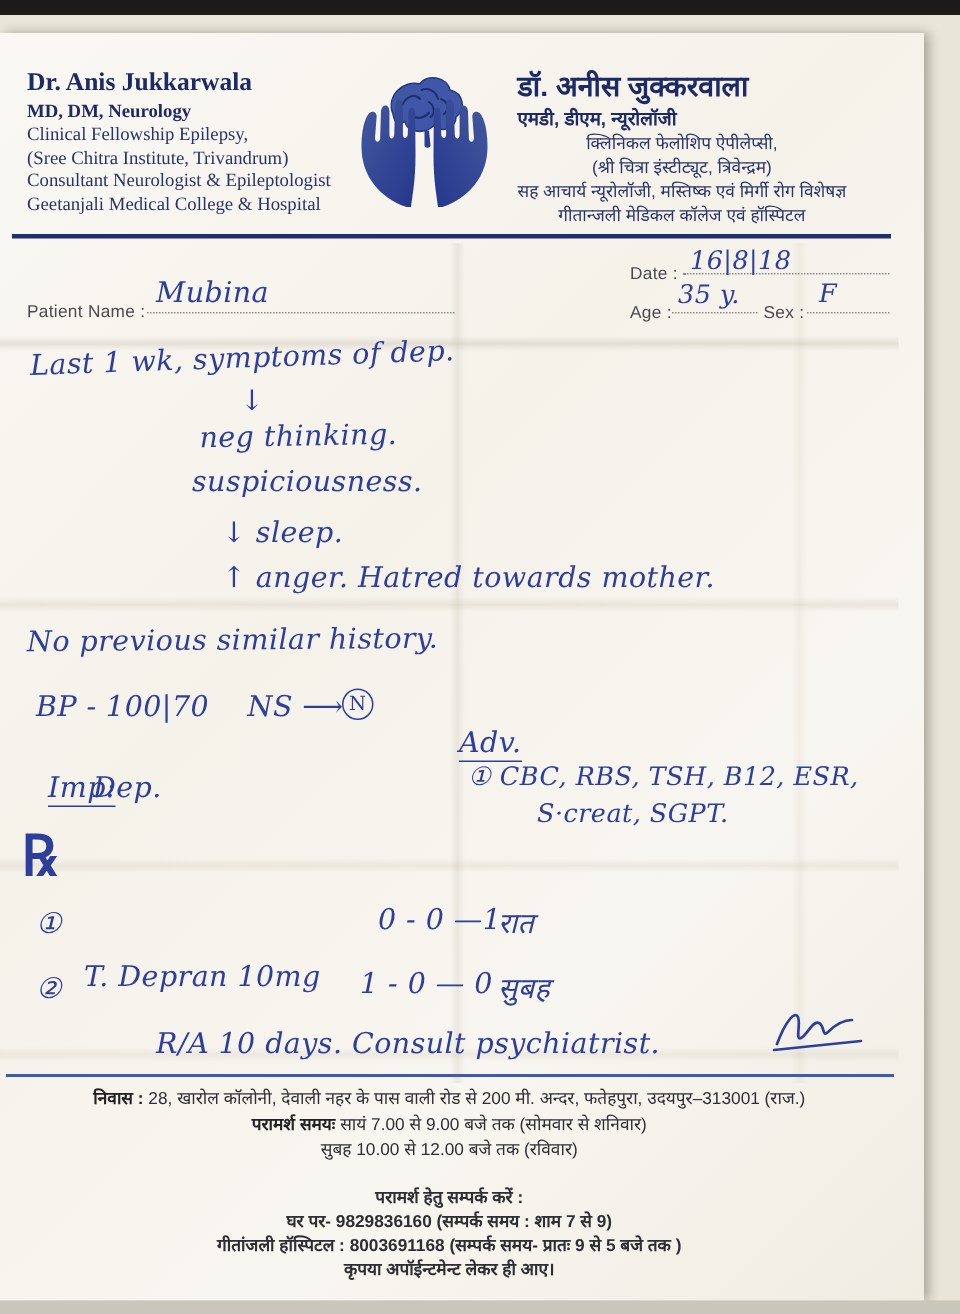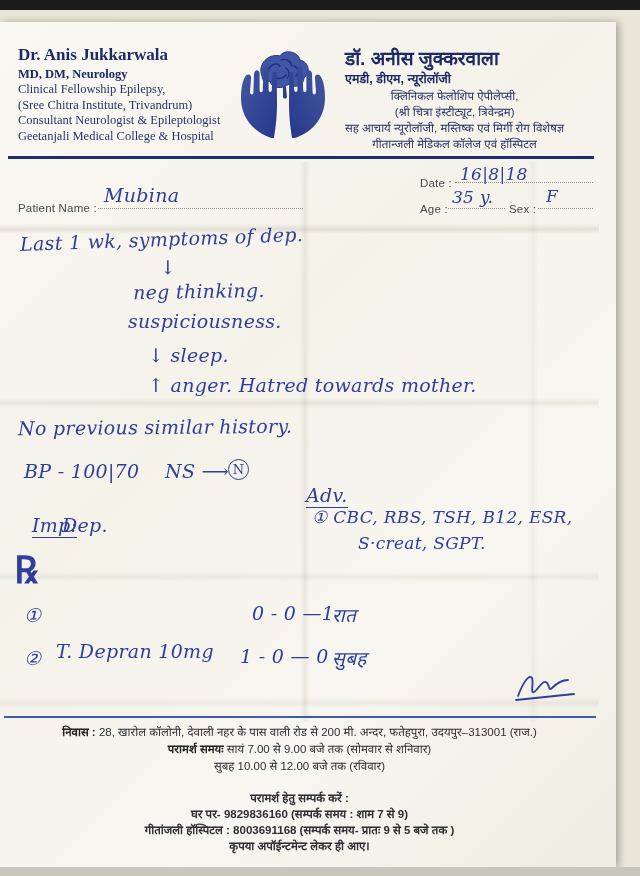--- a/index.html
+++ b/index.html
@@ -136,20 +136,21 @@
 
     <span class="hw big" style="left:24px;top:582px;">①</span>
     <span class="hw big" style="left:56px;top:580px;margin-top:38px;">T. Depran 10mg</span>
     <span class="hw big" style="left:252px;top:580px;">0 - 0 —1</span>
     <span class="hw big" style="left:332px;top:580px;">रात</span>
 
     <span class="hw big" style="left:24px;top:625px;">②</span>
     <span class="hw big" style="left:240px;top:623px;">1 - 0 — 0</span>
     <span class="hw big" style="left:332px;top:623px;">सुबह</span>
 
+    <span class="hw big" style="left:104px;top:663px;">R/A 10 days. Consult psychiatrist.</span>
 
     <svg class="sig" style="left:512px;top:648px;" width="70" height="36" viewBox="0 0 70 36">
       <path d="M6,26 C12,10 18,4 20,8 C22,12 18,24 22,22 C26,20 30,10 34,12 C38,14 36,22 40,18 C44,14 50,10 56,10" fill="none" stroke="#2e3e9c" stroke-width="1.8" stroke-linecap="round"></path>
       <path d="M4,30 L62,24" fill="none" stroke="#2e3e9c" stroke-width="1.8" stroke-linecap="round"></path>
     </svg>
 
     <div class="rule2"></div>
 
     <div class="ftr" style="top:702px;"><b>निवास : </b><span>28, खारोल कॉलोनी, देवाली नहर के पास वाली रोड से 200 मी. अन्दर,  फतेहपुरा, उदयपुर–313001 (राज.)</span></div>
     <div class="ftr" style="top:719px;"><b>परामर्श समयः </b><span>सायं 7.00 से 9.00 बजे तक (सोमवार से शनिवार)</span></div>

